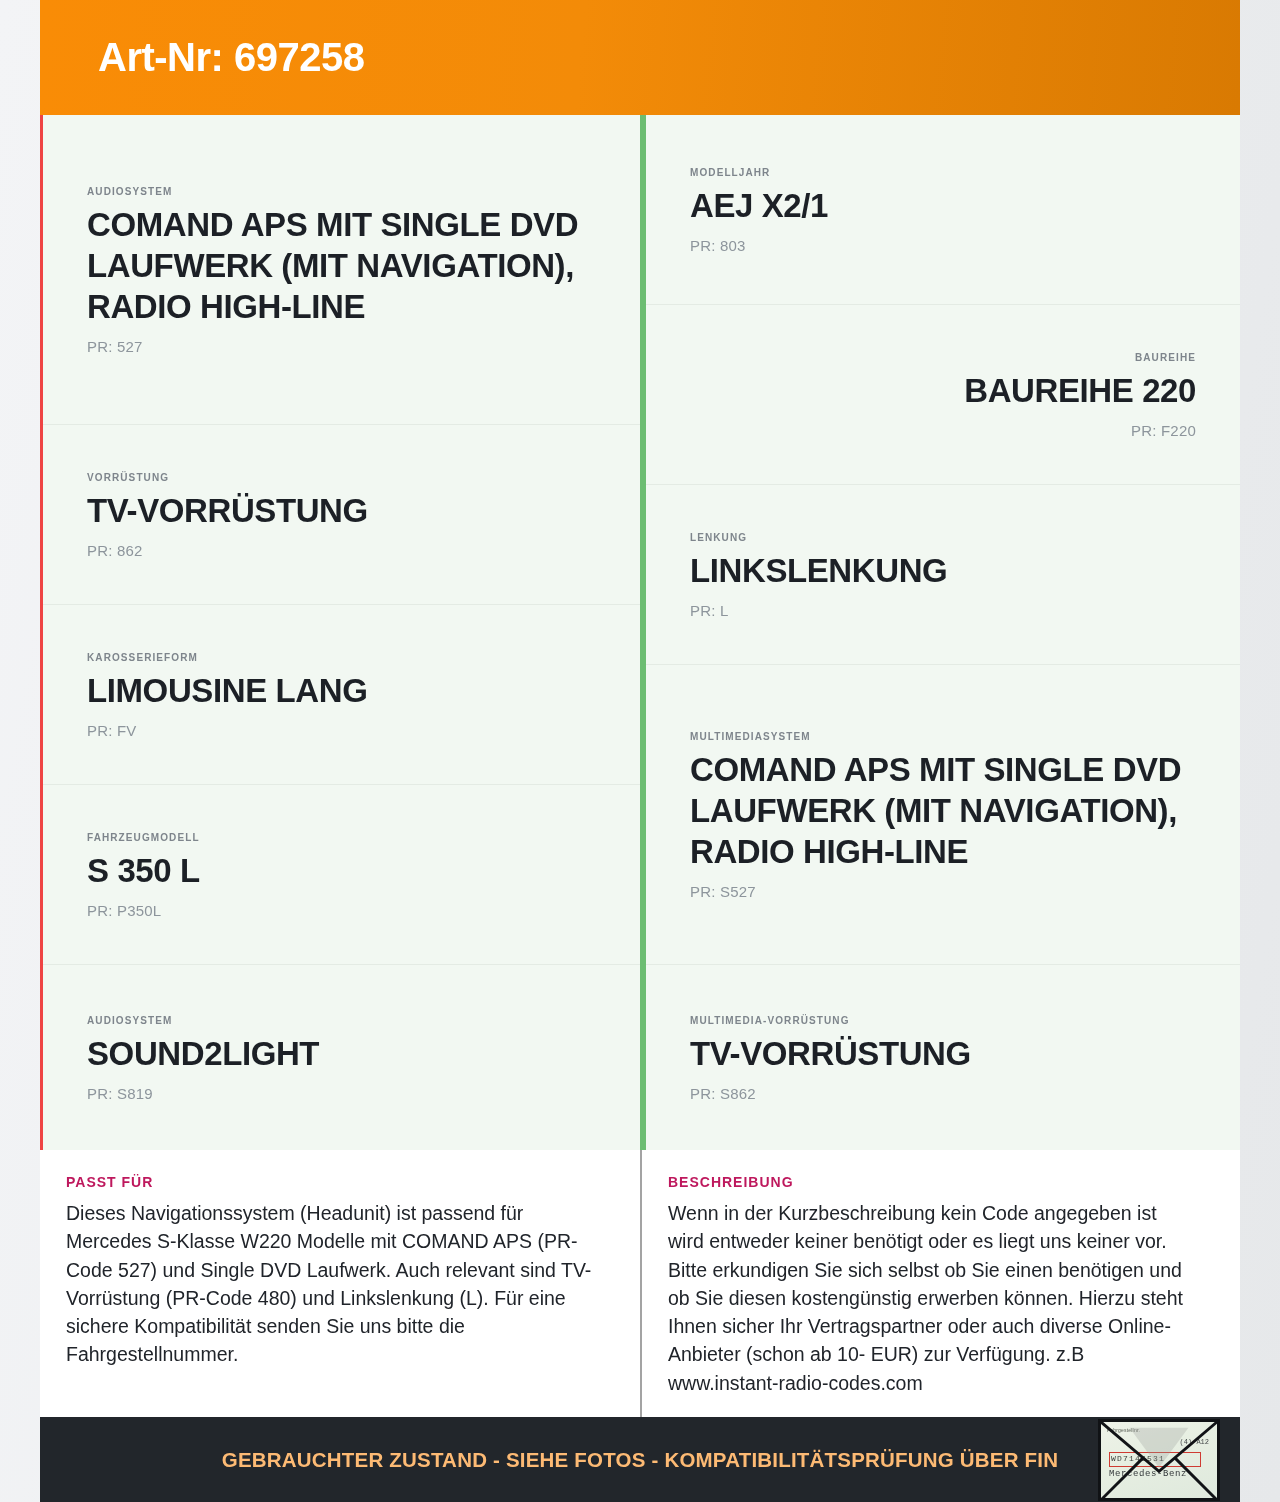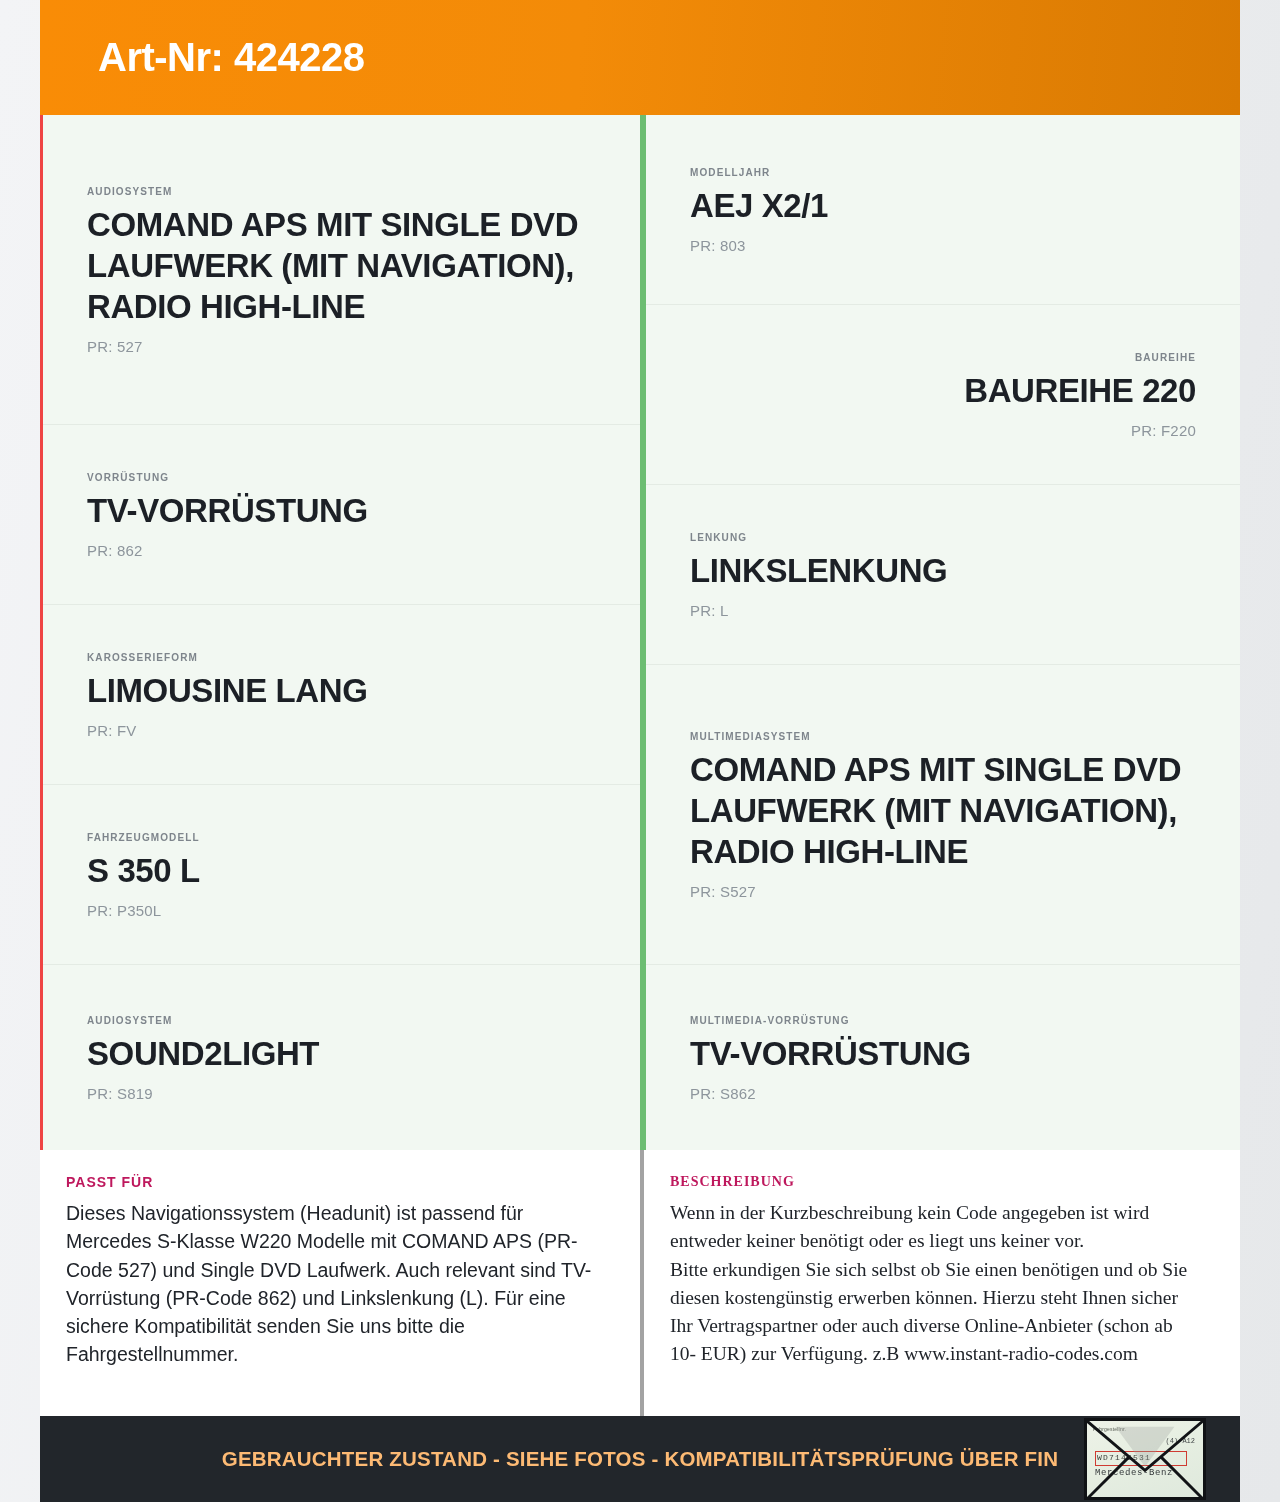--- a/index.html
+++ b/index.html
@@ -109,23 +109,22 @@
   .desc-row {
     display: flex;
     flex: 1 1 auto;
     background: #ffffff;
   }
   .desc-col {
     width: 600px;
     padding: 24px 44px 20px 26px;
   }
   .desc-col.right {
-    border-left: 4px solid #a3a3a3;
+    border-left: 2px solid #a3a3a3;
     padding-left: 26px;
-    font-family: Liberation Serif, serif;
   }
   .desc-label {
     font-size: 14px;
     font-weight: bold;
     letter-spacing: 1px;
     color: #be185d;
     text-transform: uppercase;
     margin-bottom: 9px;
   }
   .desc-text {
@@ -148,21 +147,21 @@
   .footer-text {
     color: #fdba74;
     font-size: 20.5px;
     font-weight: bold;
     letter-spacing: 0.2px;
     text-align: center;
     white-space: nowrap;
   }
   .footer-thumb {
     position: absolute;
-    right: 34px;
+    right: 20px;
     top: 2px;
     width: 122px;
     height: 82px;
     background: #f3f4ef;
     border: 3px solid #101215;
     overflow: hidden;
   }
   .thumb-doc {
     position: absolute;
     inset: 0;
@@ -212,21 +211,21 @@
     color: #44494a;
   }
   .thumb-env { position: absolute; inset: 0; }
 </style>
 </head>
 <body>
 
 <div class="page">
 
   <div class="header">
-    <div class="header-title">Art-Nr: 424228</div>
+    <div class="header-title">Art-Nr: 697258</div>
   </div>
 
   <div class="spec-grid">
 
     <div class="spec-col left">
 
       <div class="spec-card c-l1">
         <div class="spec-label">AUDIOSYSTEM</div>
         <div class="spec-value">COMAND APS MIT SINGLE DVD LAUFWERK (MIT NAVIGATION), RADIO HIGH-LINE</div>
         <div class="spec-pr">PR: 527</div>
@@ -290,21 +289,21 @@
         <div class="spec-pr">PR: S862</div>
       </div>
 
     </div>
   </div>
 
   <div class="desc-row">
 
     <div class="desc-col left">
       <div class="desc-label">PASST FÜR</div>
-      <div class="desc-text">Dieses Navigationssystem (Headunit) ist passend für Mercedes S-Klasse W220 Modelle mit COMAND APS (PR-Code 527) und Single DVD Laufwerk. Auch relevant sind TV-Vorrüstung (PR-Code 862) und Linkslenkung (L). Für eine sichere Kompatibilität senden Sie uns bitte die Fahrgestellnummer.</div>
+      <div class="desc-text">Dieses Navigationssystem (Headunit) ist passend für Mercedes S-Klasse W220 Modelle mit COMAND APS (PR-Code 527) und Single DVD Laufwerk. Auch relevant sind TV-Vorrüstung (PR-Code 480) und Linkslenkung (L). Für eine sichere Kompatibilität senden Sie uns bitte die Fahrgestellnummer.</div>
     </div>
 
     <div class="desc-col right">
       <div class="desc-label">BESCHREIBUNG</div>
       <div class="desc-text">Wenn in der Kurzbeschreibung kein Code angegeben ist wird entweder keiner benötigt oder es liegt uns keiner vor.
 Bitte erkundigen Sie sich selbst ob Sie einen benötigen und ob Sie diesen kostengünstig erwerben können. Hierzu steht Ihnen sicher Ihr Vertragspartner oder auch diverse Online-Anbieter (schon ab 10- EUR) zur Verfügung. z.B www.instant-radio-codes.com</div>
     </div>
 
   </div>
 

